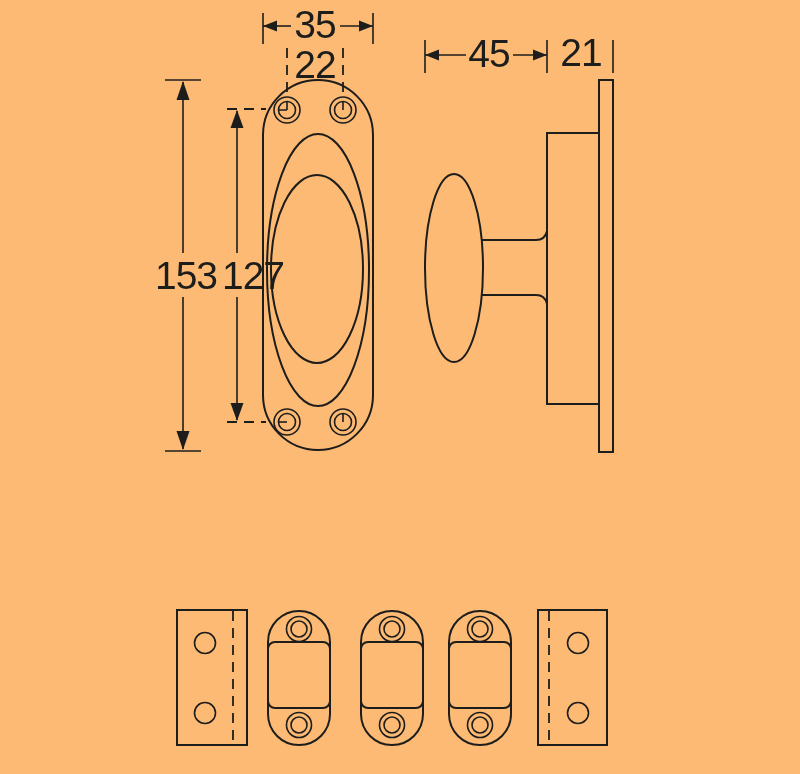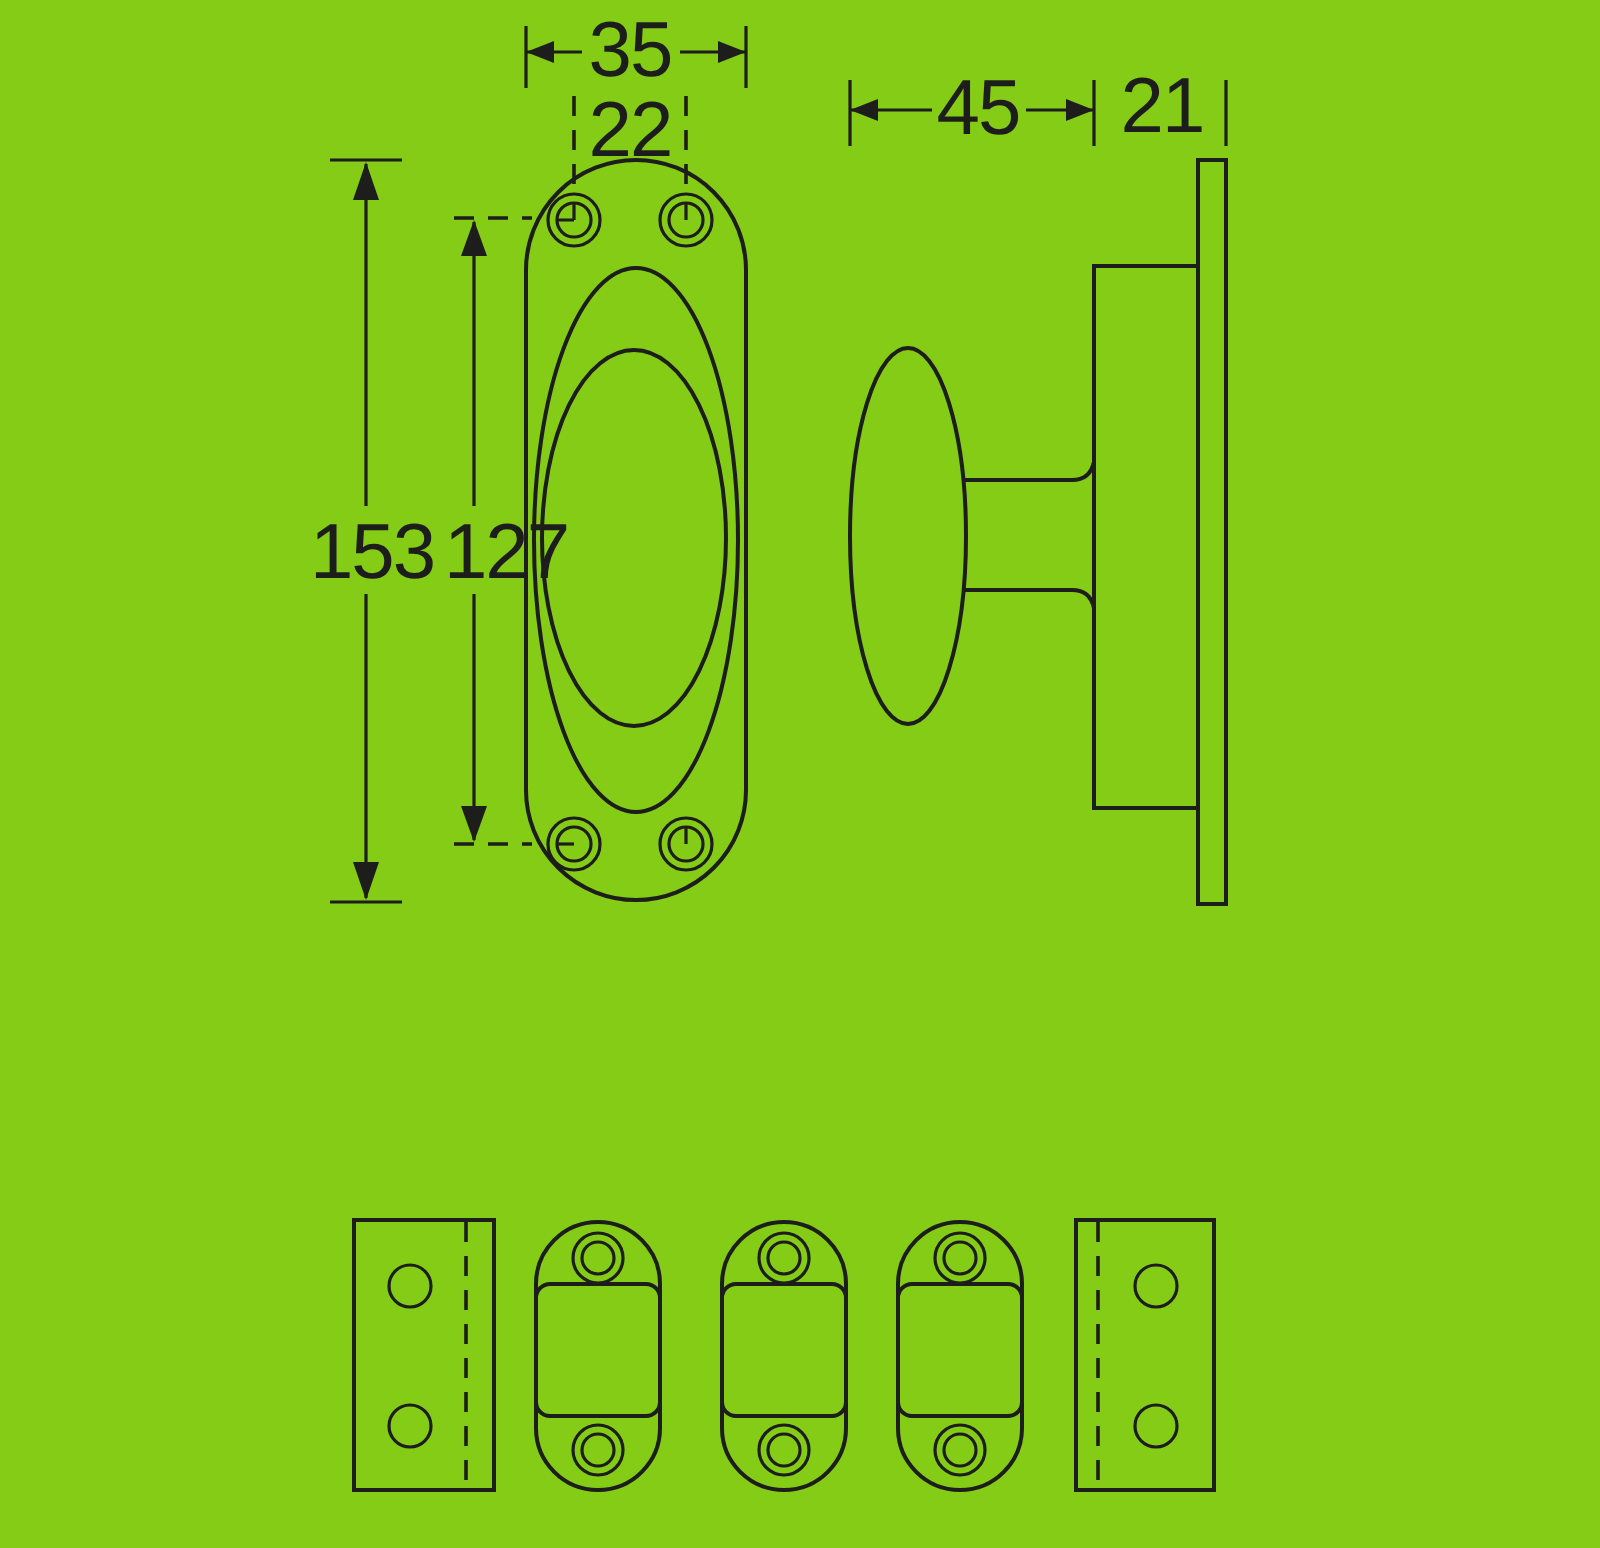--- a/index.html
+++ b/index.html
@@ -8,21 +8,21 @@
     background: #ffffff;
     width: 800px;
     height: 774px;
     overflow: hidden;
     font-family: "Liberation Sans", sans-serif;
   }
   .stage {
     position: relative;
     width: 800px;
     height: 774px;
-    background: #84cc16;
+    background: #fdba74;
   }
   svg.drawing {
     display: block;
     width: 800px;
     height: 774px;
   }
   
   svg.drawing path,
   svg.drawing rect,
   svg.drawing ellipse,

